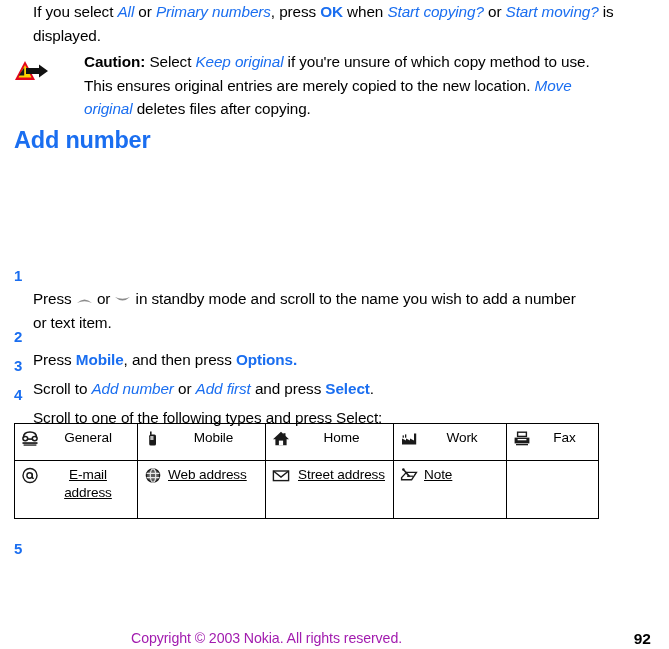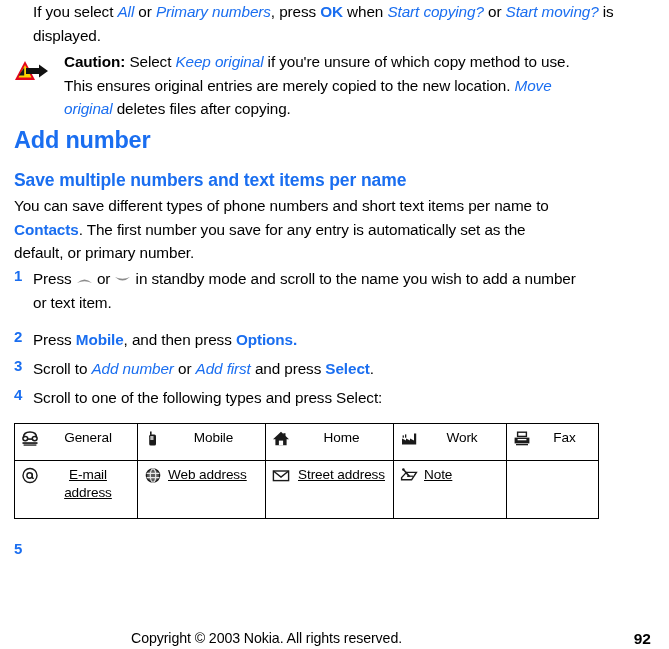--- a/index.html
+++ b/index.html
@@ -56,21 +56,21 @@
     width: 620px;
   }
   .note-icon {
     position: absolute;
     left: 0px;
     top: 9px;
     width: 36px;
     height: 24px;
   }
   .note-body {
-    margin-left: 50px;
+    margin-left: 70px;
     width: 510px;
   }
 
   
   .h1 {
     position: absolute;
     left: 14px;
     top: 127px;
     font-size: 23.5px;
     font-weight: bold;
@@ -104,20 +104,21 @@
     left: 0px;
     top: 0px;
     width: 19px;
     font-size: 15px;
     font-weight: bold;
     color: #1a6ef0;
   }
   .step-body {
     margin-left: 19px;
     width: 545px;
+    margin-top: 20px;
   }
 
   .step1 { top: 267px; }
   .step2 { top: 328px; }
   .step3 { top: 357px; }
   .step4 { top: 386px; }
   .step5 { top: 540px; }
 
   .nav-arrow {
     display: inline-block;
@@ -180,21 +181,21 @@
     left: 0px;
     top: 630px;
     width: 669px;
     height: 20px;
   }
   .copyright {
     position: absolute;
     left: 131px;
     top: 0px;
     font-size: 14.2px;
-    color: #000000;
+    color: #a21caf;
     letter-spacing: -0.1px;
   }
   .page-num {
     position: absolute;
     right: 18px;
     top: 0px;
     font-size: 15.5px;
     font-weight: bold;
     color: #000;
     margin-left: 24px;
@@ -213,23 +214,21 @@
         <polygon points="11,2 21,21 1,21" fill="#e3051b"></polygon>
         <polygon points="11,6 17.5,18.5 4.5,18.5" fill="#ffd500"></polygon>
         <polygon points="10.2,8.5 10.2,16.5 4.9,16.5" fill="#1a1a1a"></polygon>
         <path d="M12,9 L25,9 L25,5.5 L34,12 L25,18.5 L25,15 L12,15 Z" fill="#111111"></path>
       </svg>
     </div>
     <div class="note-body body-text"><span class="bold">Caution:</span><span> Select </span><span class="blue-i">Keep original</span><span> if you're unsure of which copy method to use. This ensures original entries are merely copied to the new location. </span><span class="blue-i">Move original</span><span> deletes files after copying.</span></div>
   </div>
 
   <div class="h1">Add number</div>
-  <div class="h2">Save multiple numbers and text items per name</div>
-
-  <div class="h2-para body-text"><span>You can save different types of phone numbers and short text items per name to </span><span class="blue bold">Contacts</span><span>. The first number you save for any entry is automatically set as the default, or primary number.</span></div>
+
 
   <div class="step step1">
     <div class="step-num">1</div>
     <div class="step-body body-text"><span>Press </span><span class="nav-arrow"><svg width="17" height="10" viewBox="0 0 17 10" xmlns="http://www.w3.org/2000/svg">
             <path d="M1,8 Q8.5,1 16,8 Q8.5,4.4 1,8 Z" fill="#8a8a8a"></path>
           </svg></span><span> or </span><span class="nav-arrow"><svg width="17" height="10" viewBox="0 0 17 10" xmlns="http://www.w3.org/2000/svg">
             <path d="M1,2 Q8.5,5.6 16,2 Q8.5,9 1,2 Z" fill="#8a8a8a"></path>
           </svg></span><span> in standby mode and scroll to the name you wish to add a number or text item.</span></div>
   </div>
 

